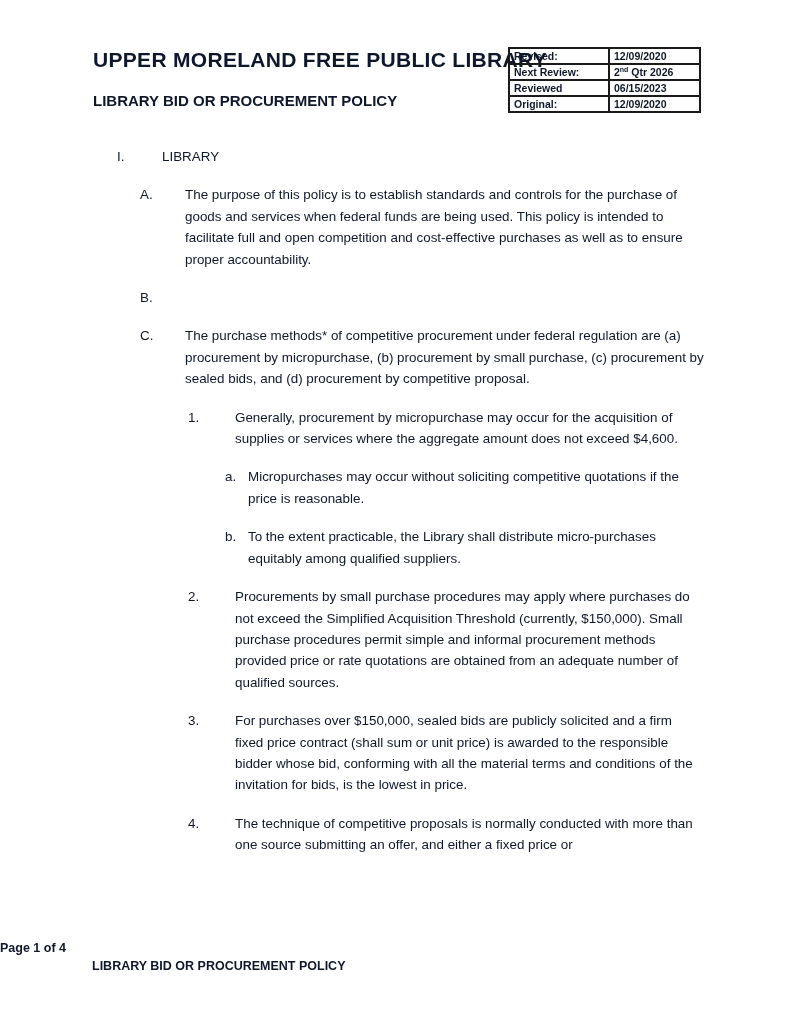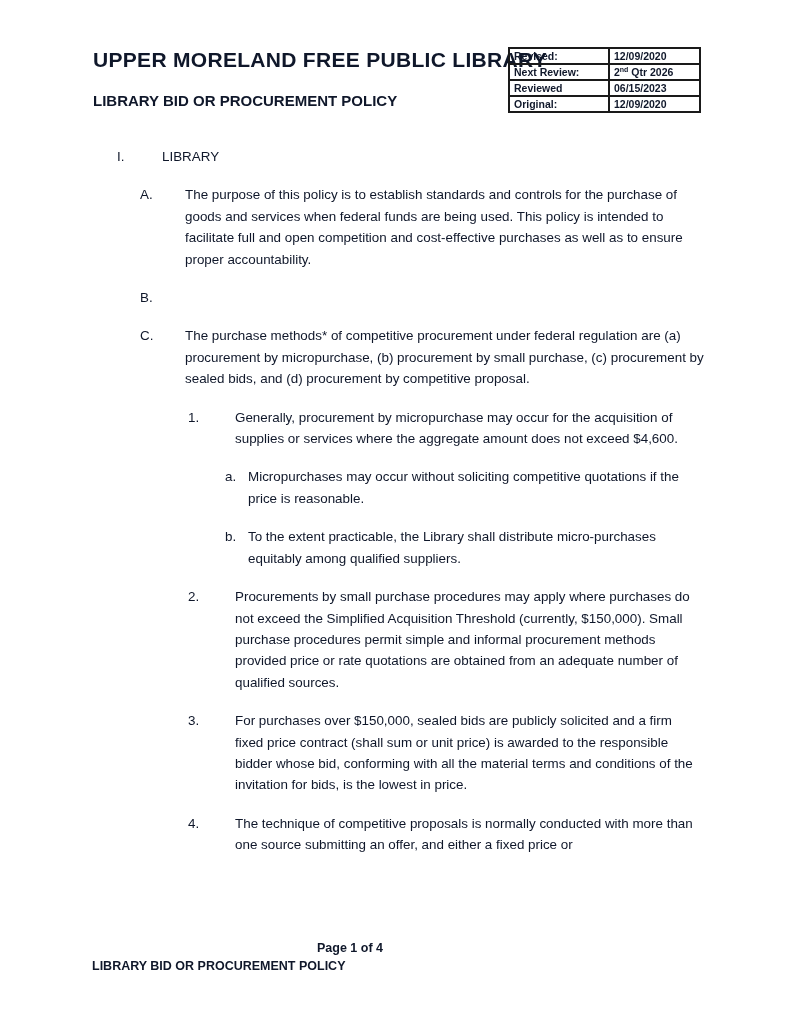--- a/index.html
+++ b/index.html
@@ -52,21 +52,21 @@
   .lvl-num { margin-left:188px; }
   .lvl-num .num { width:47px; }
   .lvl-num .txt { width:468px; }
 
   .lvl-alpha { margin-left:225px; }
   .lvl-alpha .num { width:23px; }
   .lvl-alpha .txt { width:455px; }
 
   .footer-page {
     position:absolute; top:941px; left:0; width:700px;
-    text-align:center; font-weight:bold; font-size:12.5px;
+    text-align:left; font-weight:bold; font-size:12.5px;
   }
   .footer-title {
     position:absolute; top:959px; left:92px;
     font-weight:bold; font-size:12.5px; white-space:nowrap;
   }
 </style>
 </head>
 <body>
 
 <div class="page">

